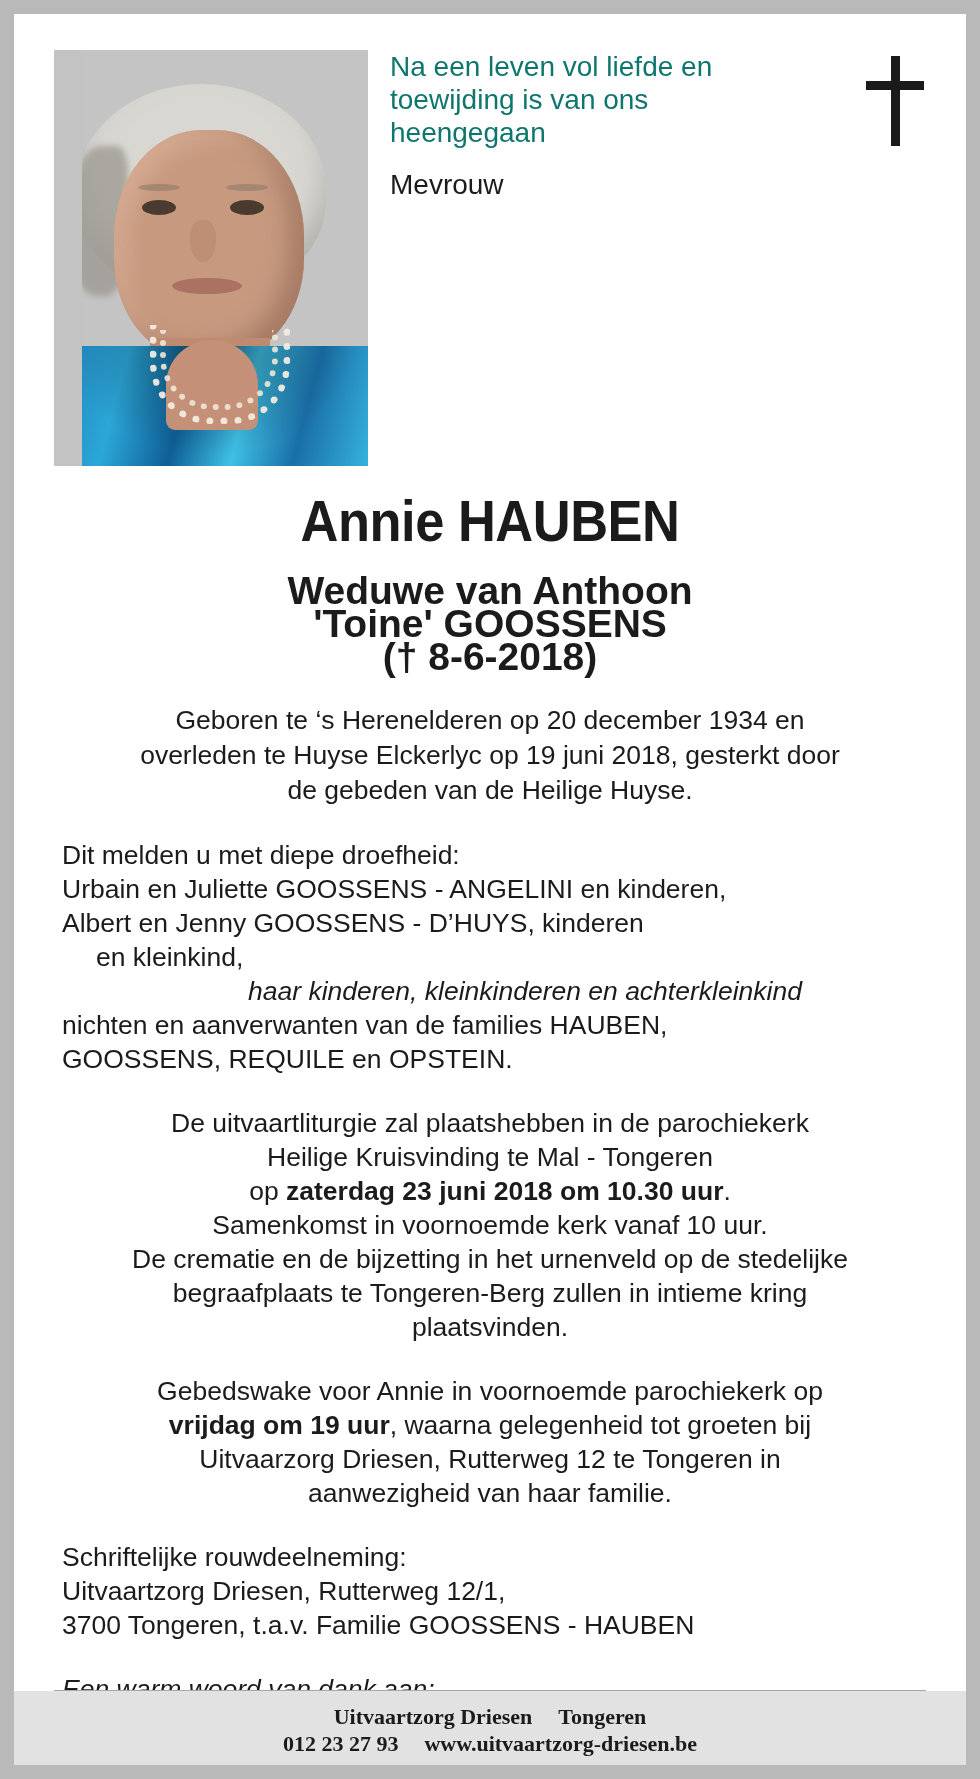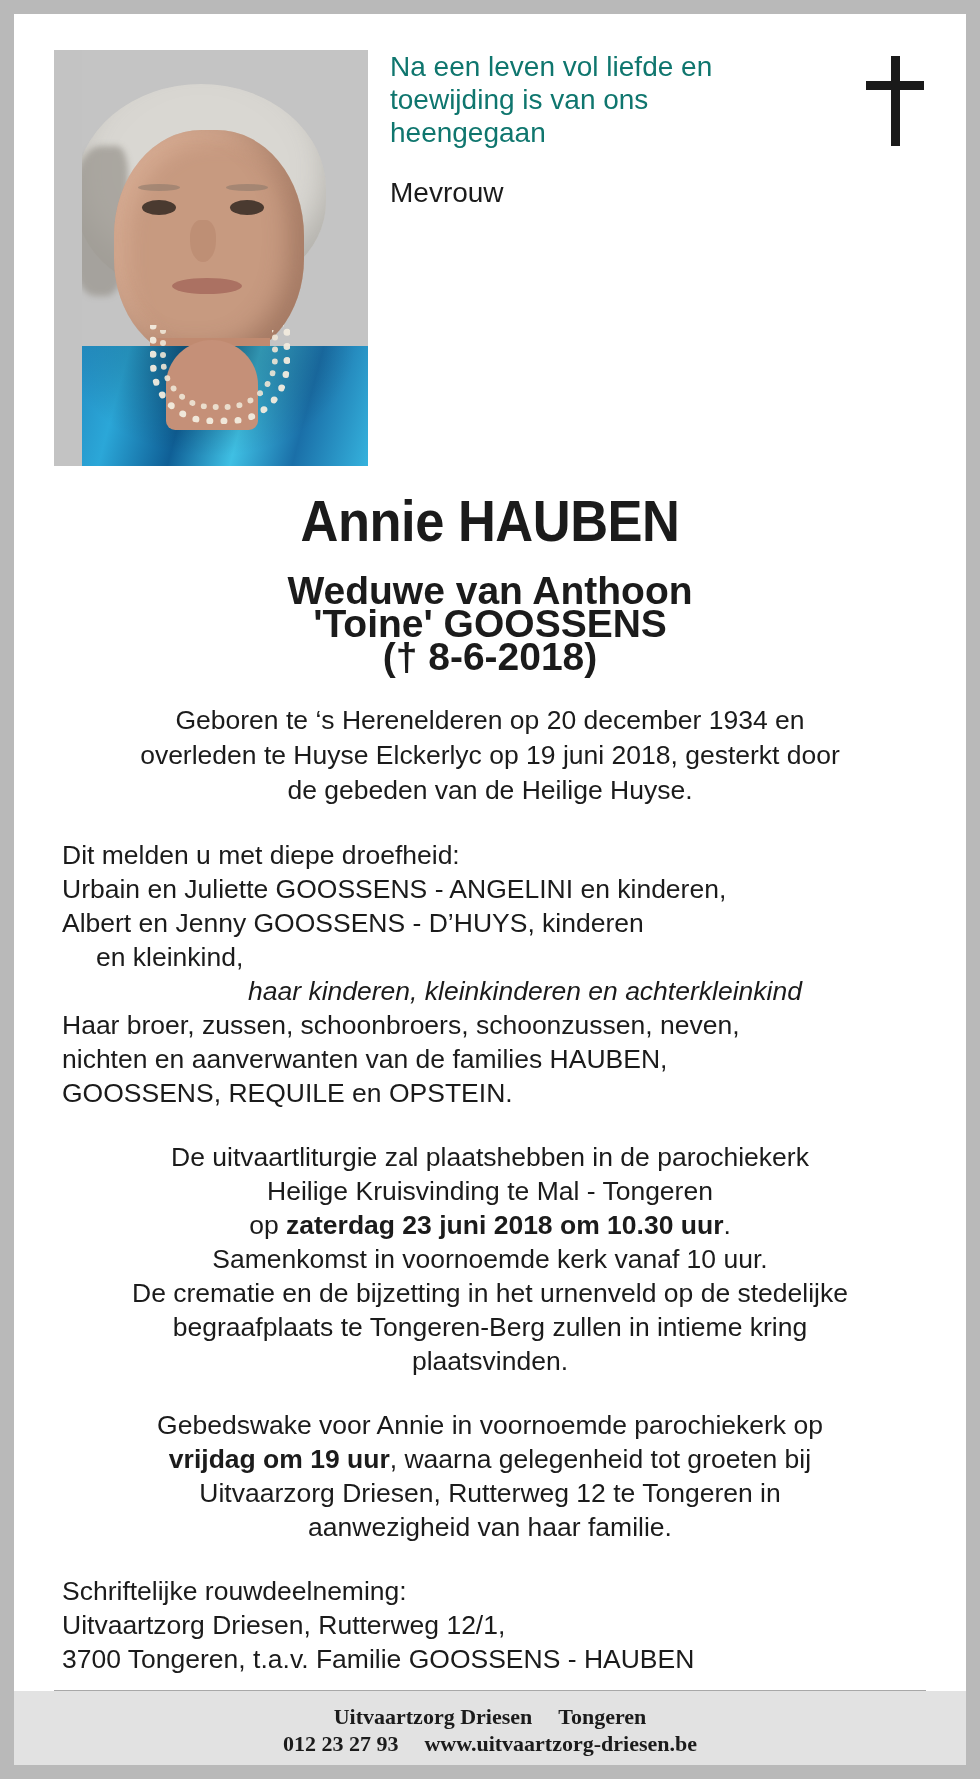--- a/index.html
+++ b/index.html
@@ -136,21 +136,21 @@
   .intro {
     font-size: 28px;
     line-height: 33px;
     color: #0f766e;
     max-width: 330px;
   }
   .mevrouw {
     font-size: 28px;
     line-height: 32px;
     color: #1b1b1b;
-    margin-top: 28px;
+    margin-top: 20px;
   }
   .bigname {
     font-family: "Liberation Sans Narrow", "Liberation Sans", sans-serif;
     font-weight: bold;
     font-size: 57px;
     line-height: 62px;
     letter-spacing: -0.5px;
     color: #1b1b1b;
     text-align: center;
     margin-top: 24px;
@@ -274,21 +274,20 @@
       </div>
 
       <div class="spacer-md"></div>
 
       <div class="left">
         <div>Dit melden u met diepe droefheid:</div>
         <div>Urbain en Juliette GOOSSENS - ANGELINI en kinderen,</div>
         <div>Albert en Jenny GOOSSENS - D’HUYS, kinderen</div>
         <div class="indent">en kleinkind,</div>
         <div class="indent-big ital">haar kinderen, kleinkinderen en achterkleinkind</div>
-        <div>Haar broer, zussen, schoonbroers, schoonzussen, neven,</div>
         <div>nichten en aanverwanten van de families HAUBEN,</div>
         <div>GOOSSENS, REQUILE en OPSTEIN.</div>
       </div>
 
       <div class="spacer-md"></div>
 
       <div class="center">
         <div>De uitvaartliturgie zal plaatshebben in de parochiekerk</div>
         <div>Heilige Kruisvinding te Mal - Tongeren</div>
         <div>

